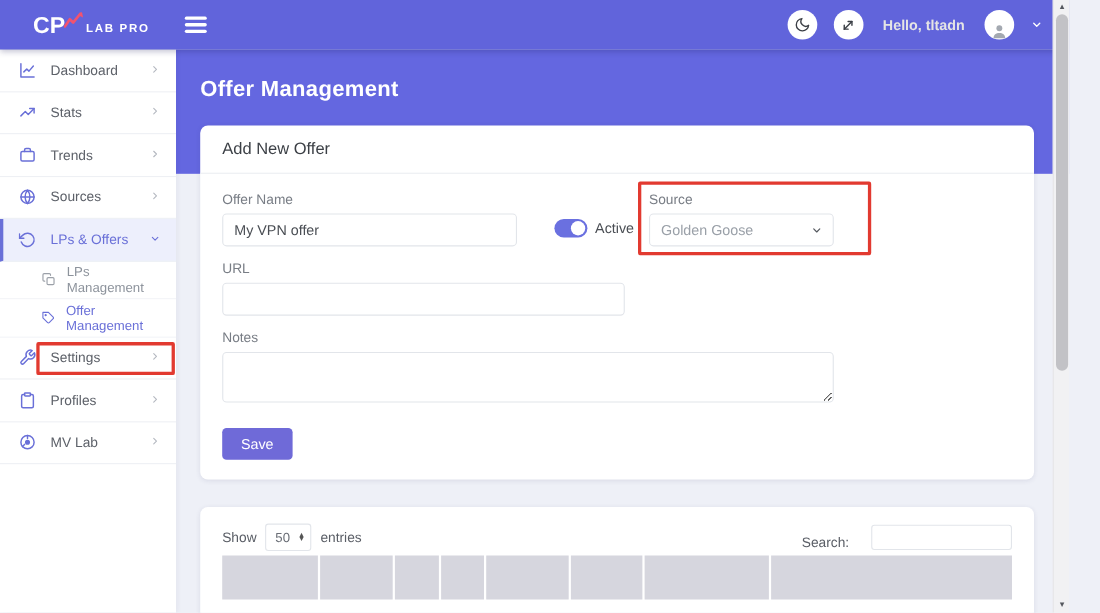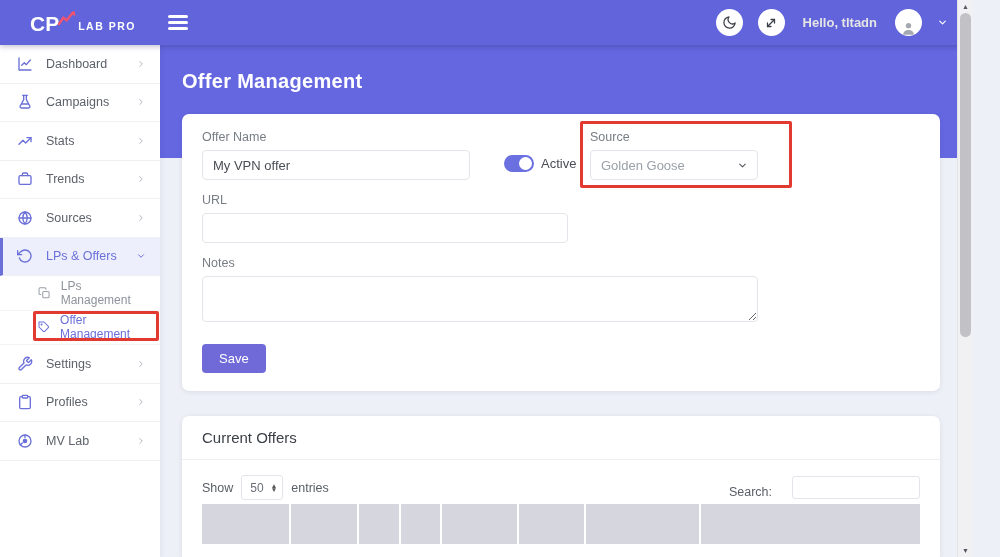--- a/index.html
+++ b/index.html
@@ -152,31 +152,20 @@
         <svg width="16" height="16" viewBox="0 0 24 24" fill="none" stroke="#6a70d8" stroke-width="2" stroke-linecap="round" stroke-linejoin="round">
             <path d="M3 3v18h18"></path>
             <polyline points="7 14 11 10 14 13 20 6"></polyline>
           </svg>
         <span class="lbl">Dashboard</span>
         <span class="chev-r"><svg width="10" height="10" viewBox="0 0 24 24">
               <polyline points="9 6 15 12 9 18" fill="none" stroke="#b4b8c0" stroke-width="2.4" stroke-linecap="round" stroke-linejoin="round"></polyline>
             </svg></span>
       </div>
 
-      <div class="side-item">
-        <svg width="16" height="16" viewBox="0 0 24 24" fill="none" stroke="#6a70d8" stroke-width="2" stroke-linecap="round" stroke-linejoin="round">
-            <path d="M10 2v6.5L4.7 18.4A2 2 0 0 0 6.5 21h11a2 2 0 0 0 1.8-2.6L14 8.5V2"></path>
-            <line x1="8.5" y1="2" x2="15.5" y2="2"></line>
-            <line x1="7" y1="15" x2="17" y2="15"></line>
-          </svg>
-        <span class="lbl">Campaigns</span>
-        <span class="chev-r"><svg width="10" height="10" viewBox="0 0 24 24">
-              <polyline points="9 6 15 12 9 18" fill="none" stroke="#b4b8c0" stroke-width="2.4" stroke-linecap="round" stroke-linejoin="round"></polyline>
-            </svg></span>
-      </div>
 
       <div class="side-item">
         <svg width="16" height="16" viewBox="0 0 24 24" fill="none" stroke="#6a70d8" stroke-width="2" stroke-linecap="round" stroke-linejoin="round">
             <polyline points="3 17 9 11 13 15 21 7"></polyline>
             <polyline points="15 7 21 7 21 13"></polyline>
           </svg>
         <span class="lbl">Stats</span>
         <span class="chev-r"><svg width="10" height="10" viewBox="0 0 24 24">
               <polyline points="9 6 15 12 9 18" fill="none" stroke="#b4b8c0" stroke-width="2.4" stroke-linecap="round" stroke-linejoin="round"></polyline>
             </svg></span>
@@ -269,20 +258,21 @@
     </aside>
 
     <main class="main">
       <div class="banner">
         <h1 class="page-title">Offer Management</h1>
       </div>
 
       <div class="cards">
 
         <section class="card">
+          <div class="card-header">Add New Offer</div>
           <div class="card-body">
 
             <div class="form-row">
               <div class="field w-offer">
                 <label>Offer Name</label>
                 <input value="My VPN offer" style="">
               </div>
               <div class="toggle-wrap">
                 <div class="toggle">
                     <div class="knob"></div>
@@ -313,21 +303,20 @@
                 <label>Notes</label>
                 <textarea style=""></textarea>
               </div>
             </div>
 
             <button class="save-btn">Save</button>
           </div>
         </section>
 
         <section class="card offers-card">
-          <div class="card-header">Current Offers</div>
           <div class="card-body" style="padding-top:15px;">
             <div class="table-controls">
               <div class="show-wrap">
                 <span>Show</span>
                 <div class="page-size">
                   <span>50</span>
                   <span class="updown">
                       <span>▲</span>
                       <span>▼</span>
                     </span>

